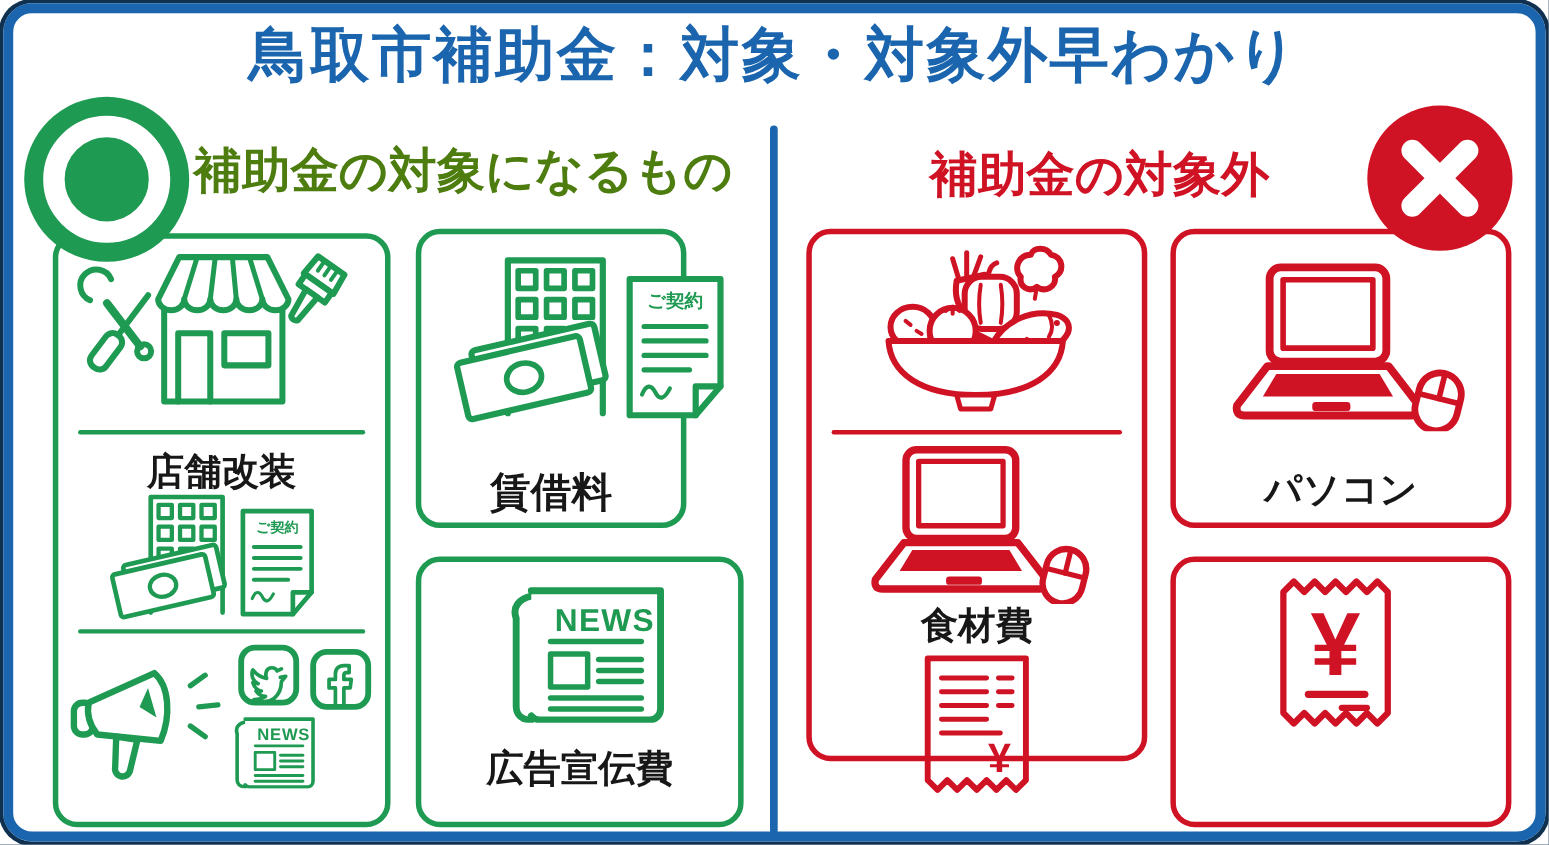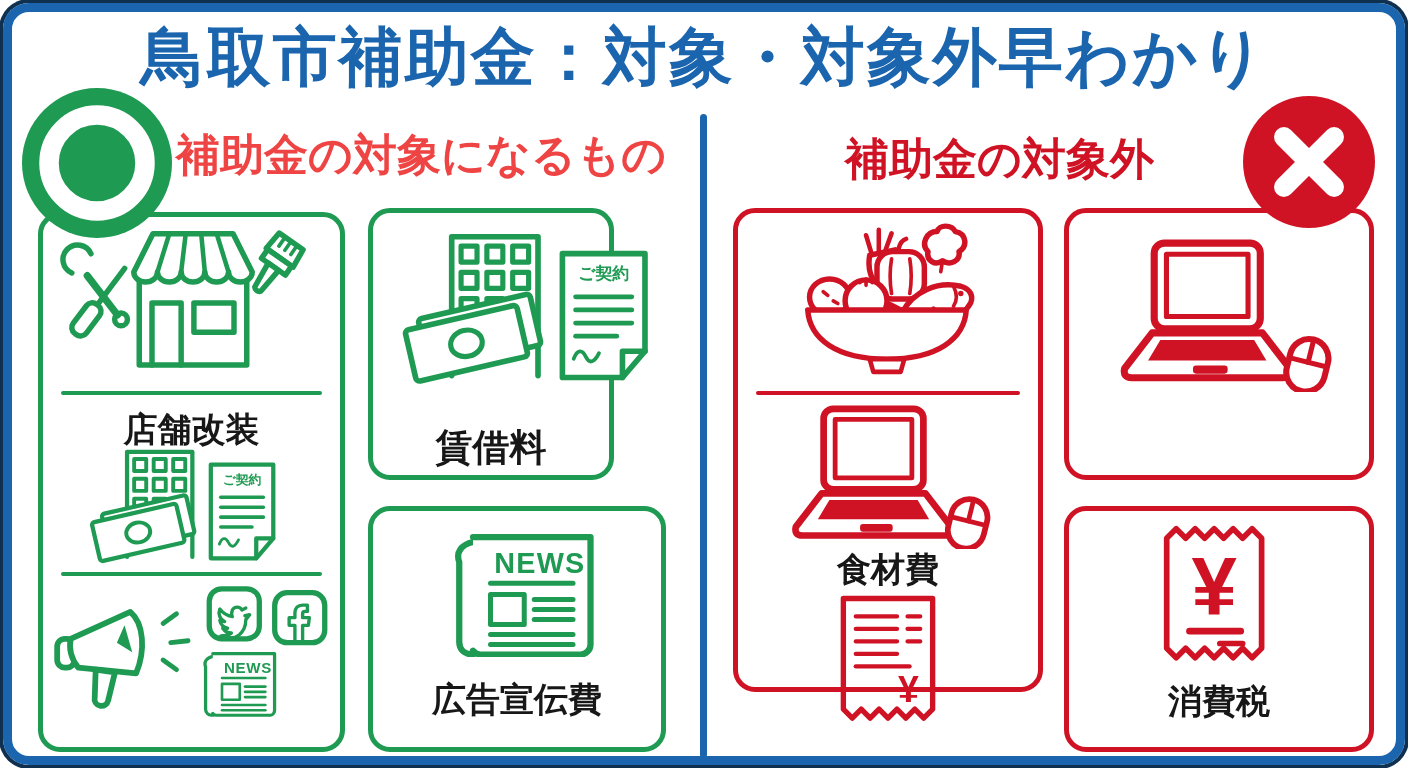--- a/index.html
+++ b/index.html
@@ -1,30 +1,30 @@
 <!DOCTYPE html>
 <html><head>
 <meta charset="utf-8">
 <style>
   html,body{margin:0;padding:0;background:#10304f;}
   .stage{position:relative;width:1408px;height:768px;background:#fff;overflow:hidden;
          font-family:"Liberation Sans","DejaVu Sans",sans-serif;color:#171717;}
   .frame-border{position:absolute;inset:3px;border:9px solid #1a65ae;border-radius:26px;
                 box-shadow:0 0 0 4px #10304f;pointer-events:none;z-index:6;}
-  .title{position:absolute;top:14px;left:0;right:0;text-align:center;font-size:64px;
+  .title{position:absolute;top:14px;left:0;right:0;text-align:center;font-size:54px;
          font-weight:bold;color:#1a65ae;letter-spacing:2px;z-index:2;}
   .heading{position:absolute;font-size:44px;font-weight:bold;z-index:2;white-space:nowrap;}
-  .heading.green{left:176px;top:126px;color:#ef4444;}
+  .heading.green{left:176px;top:126px;color:#4d7c0f;}
   .heading.red{left:845px;top:130px;color:#d01324;width:300px;}
   .mark{position:absolute;z-index:5;}
   .mark.ok{left:22px;top:88px;width:150px;height:150px;}
   .mark.ng{left:1243px;top:96px;width:132px;height:132px;}
   .vdivider{position:absolute;left:700px;top:114px;width:7px;height:644px;background:#1a65ae;border-radius:4px;}
   .card{position:absolute;background:#fff;border:5px solid;border-radius:22px;box-sizing:border-box;z-index:1;}
-  .card.green{border-color:#1e9a52;color:#1e9a52;}
+  .card.green{border-color:#1e9a52;color:#1e9a52;margin-left:10px;}
   .card.red{border-color:#d01324;color:#d01324;}
   .card .hline{position:absolute;left:18px;right:18px;height:4px;border-radius:2px;background:currentColor;}
   .card .icon{position:absolute;}
   .card .label{position:absolute;left:0;right:0;text-align:center;color:#171717;
                font-weight:bold;font-size:34px;line-height:44px;}
   #c1{left:38px;top:212px;width:307px;height:540px;}
   #c2{left:368px;top:208px;width:246px;height:272px;}
   #c3{left:368px;top:506px;width:298px;height:246px;}
   #c4{left:733px;top:208px;width:310px;height:484px;}
   #c5{left:1064px;top:208px;width:310px;height:272px;z-index:2;}
@@ -247,26 +247,26 @@
         </g>
         <text x="79" y="122" text-anchor="middle" font-size="42" fill="currentColor" stroke="none">¥</text>
       </g>
     </svg>
   </div>
 
   <div class="card red" id="c5">
     <svg class="icon" style="left:26px;top:26px;width:250px;height:153px">
         <use href="#ico-laptop"></use>
       </svg>
+    <div class="label" style="top:210px">パソコン</div>
   </div>
 
   <div class="card red" id="c6">
     <svg class="icon" style="left:92px;top:8px;width:112px;height:156px" viewBox="0 0 118 164">
       <g fill="none" stroke="currentColor" stroke-width="6" stroke-linecap="round" stroke-linejoin="round">
         <path d="M6 20 L16 10 L26 20 L36 10 L46 20 L56 10 L66 20 L76 10 L86 20 L96 10 L106 20 V136 L96 146 L86 136 L76 146 L66 136 L56 146 L46 136 L36 146 L26 136 L16 146 L6 136 Z"></path>
         <path d="M30 118 H84" stroke-width="7"></path>
         <path d="M62 131 H86" stroke-width="6"></path>
         <text x="56" y="100" text-anchor="middle" font-size="86" fill="currentColor" stroke="none">¥</text>
       </g>
     </svg>
-    <div class="label" style="top:168px">消費税</div>
   </div>
 </div>
 
 </body></html>

